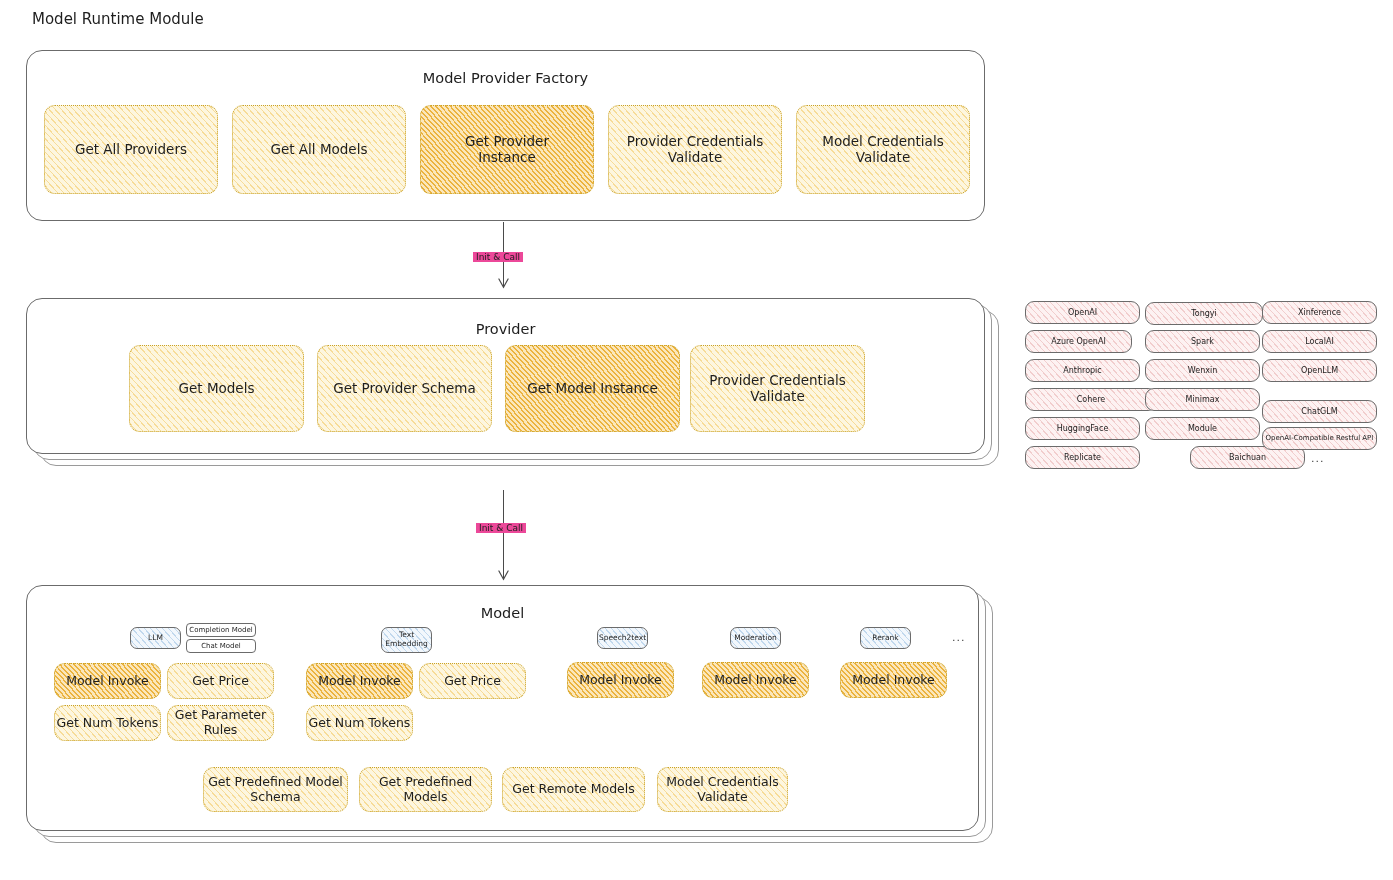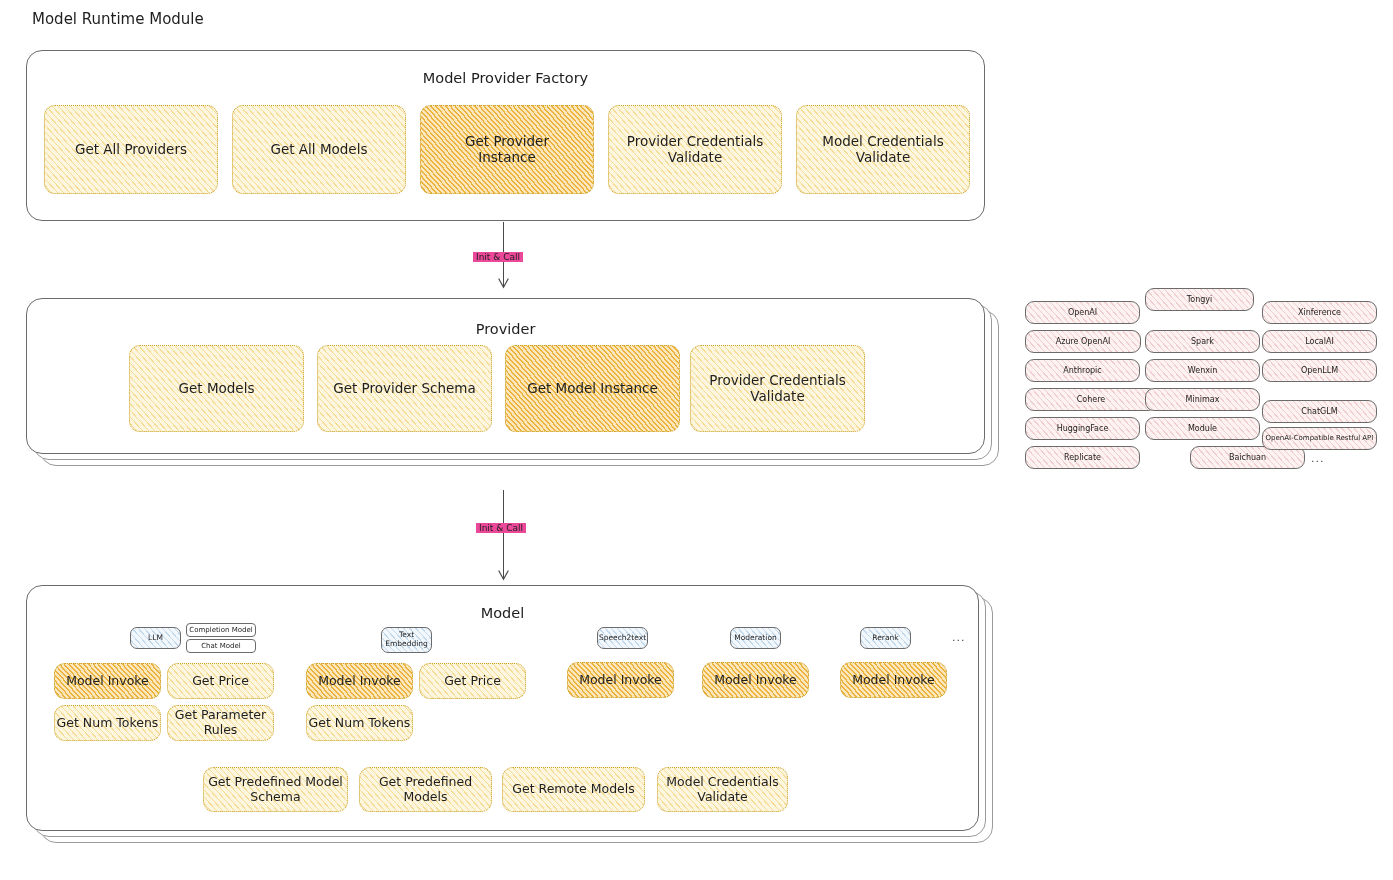--- a/index.html
+++ b/index.html
@@ -181,27 +181,27 @@
 
 <div class="node mbox hx-yellow" style="left:129px; top:345px; width:175px; height:87px;">Get Models</div>
 <div class="node mbox hx-yellow" style="left:317px; top:345px; width:175px; height:87px;">Get Provider Schema</div>
 <div class="node mbox hx-orange" style="left:505px; top:345px; width:175px; height:87px;">Get Model Instance</div>
 <div class="node mbox hx-yellow" style="left:690px; top:345px; width:175px; height:87px;">Provider Credentials
 Validate</div>
 
 <div>
 
   <div class="node chip hx-pink" style="left:1025px; top:301px; width:115px; height:23px;">OpenAI</div>
-  <div class="node chip hx-pink" style="left:1025px; top:330px; width:116px; height:23px;">Azure OpenAI</div>
+  <div class="node chip hx-pink" style="left:1025px; top:330px; width:107px; height:23px;">Azure OpenAI</div>
   <div class="node chip hx-pink" style="left:1025px; top:359px; width:115px; height:23px;">Anthropic</div>
   <div class="node chip hx-pink" style="left:1025px; top:388px; width:132px; height:23px;">Cohere</div>
   <div class="node chip hx-pink" style="left:1025px; top:417px; width:115px; height:23px;">HuggingFace</div>
   <div class="node chip hx-pink" style="left:1025px; top:446px; width:115px; height:23px;">Replicate</div>
 
-  <div class="node chip hx-pink" style="left:1145px; top:288px; width:109px; height:23px;">Tongyi</div>
+  <div class="node chip hx-pink" style="left:1145px; top:302px; width:118px; height:23px;">Tongyi</div>
   <div class="node chip hx-pink" style="left:1145px; top:330px; width:115px; height:23px;">Spark</div>
   <div class="node chip hx-pink" style="left:1145px; top:359px; width:115px; height:23px;">Wenxin</div>
   <div class="node chip hx-pink" style="left:1145px; top:388px; width:115px; height:23px;">Minimax</div>
   <div class="node chip hx-pink" style="left:1145px; top:417px; width:115px; height:23px;">Module</div>
   <div class="node chip hx-pink" style="left:1145px; top:446px; width:115px; height:23px;margin-left:45px;">Baichuan</div>
 
   <div class="node chip hx-pink" style="left:1262px; top:301px; width:115px; height:23px;">Xinference</div>
   <div class="node chip hx-pink" style="left:1262px; top:330px; width:115px; height:23px;">LocalAI</div>
   <div class="node chip hx-pink" style="left:1262px; top:359px; width:115px; height:23px;">OpenLLM</div>
   <div class="node chip hx-pink" style="left:1262px; top:388px; width:115px; height:23px;margin-top:12px;">ChatGLM</div>

